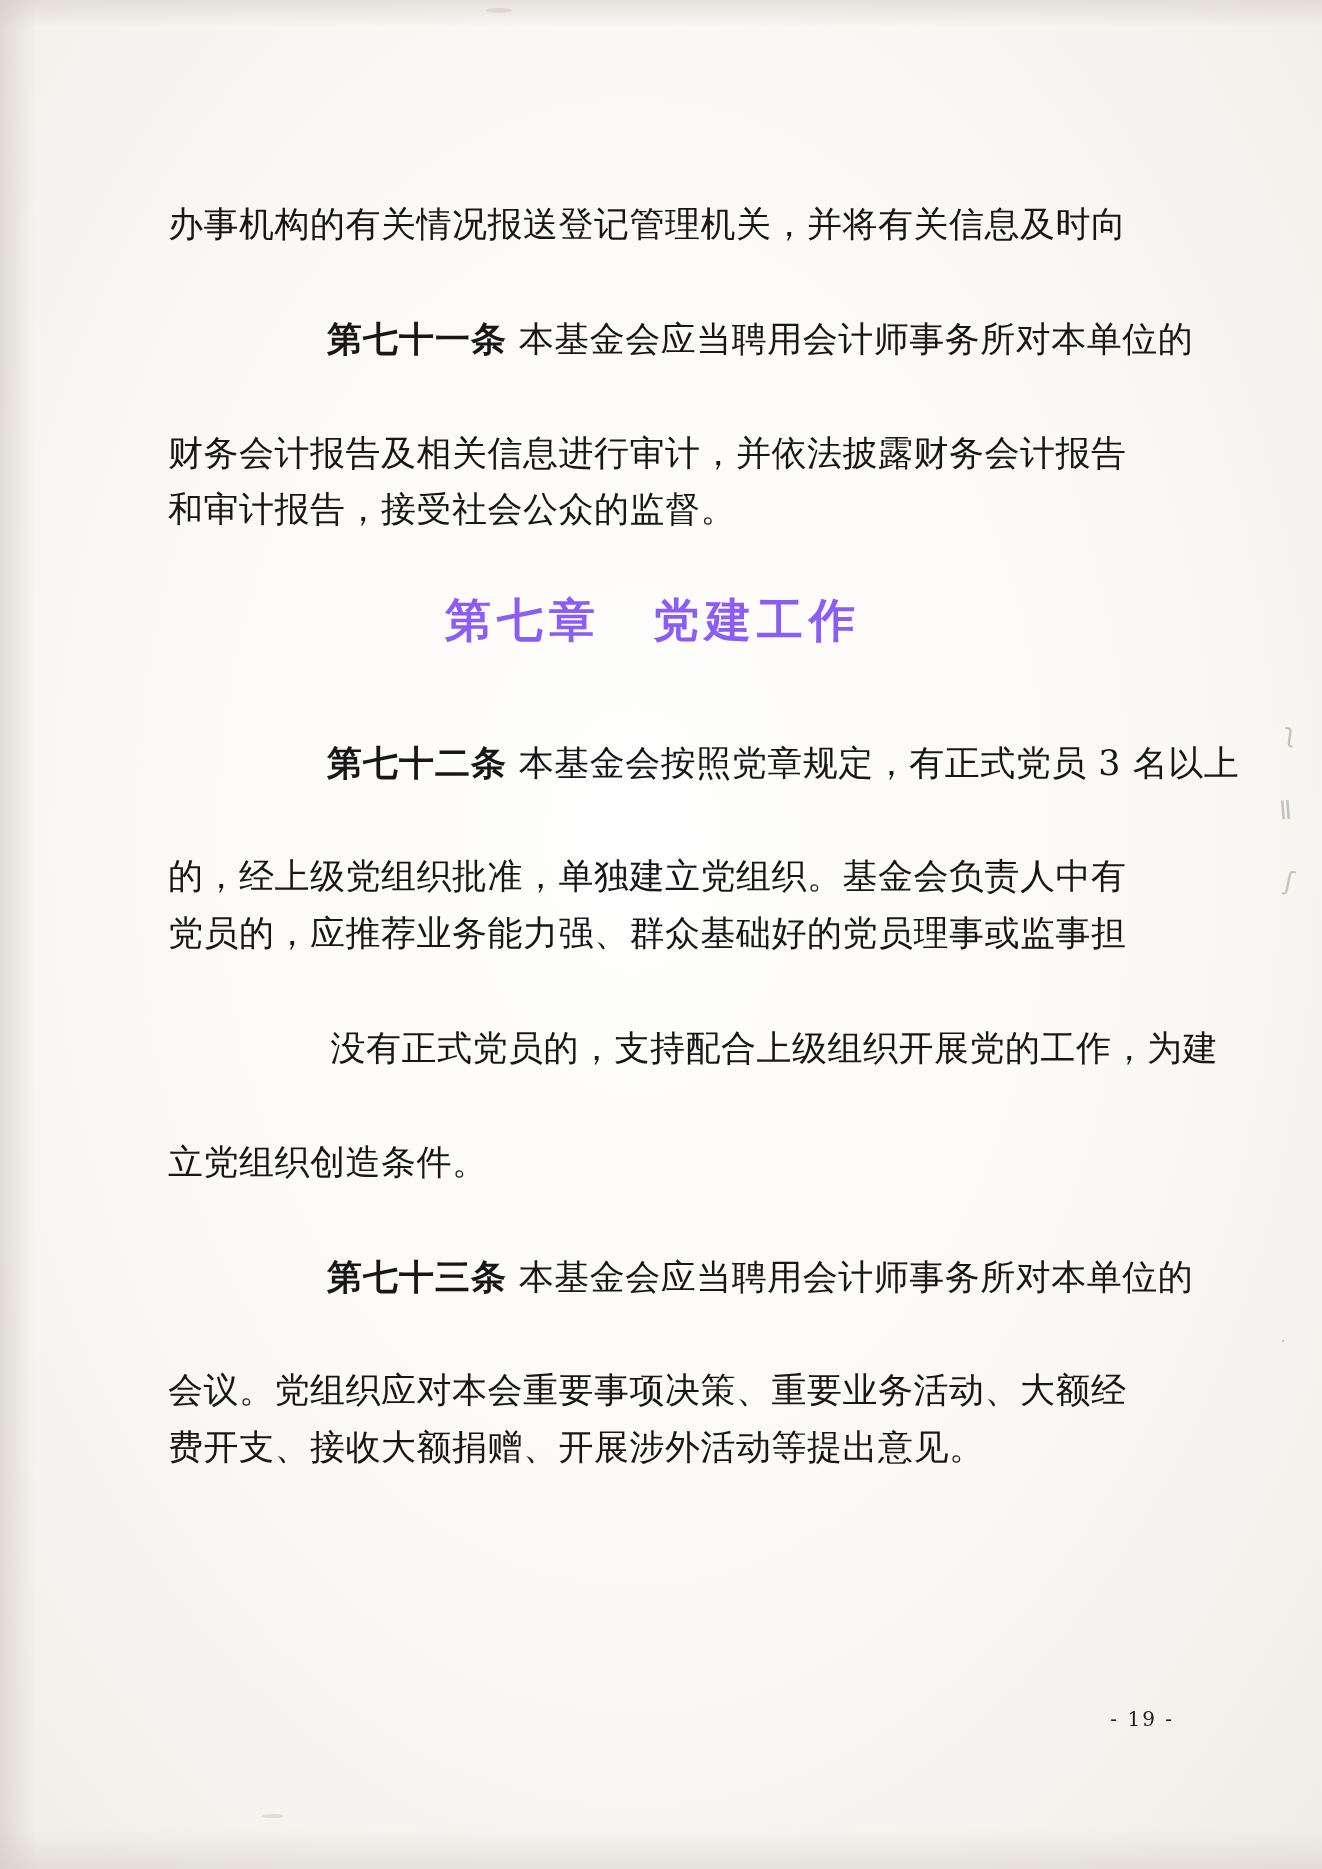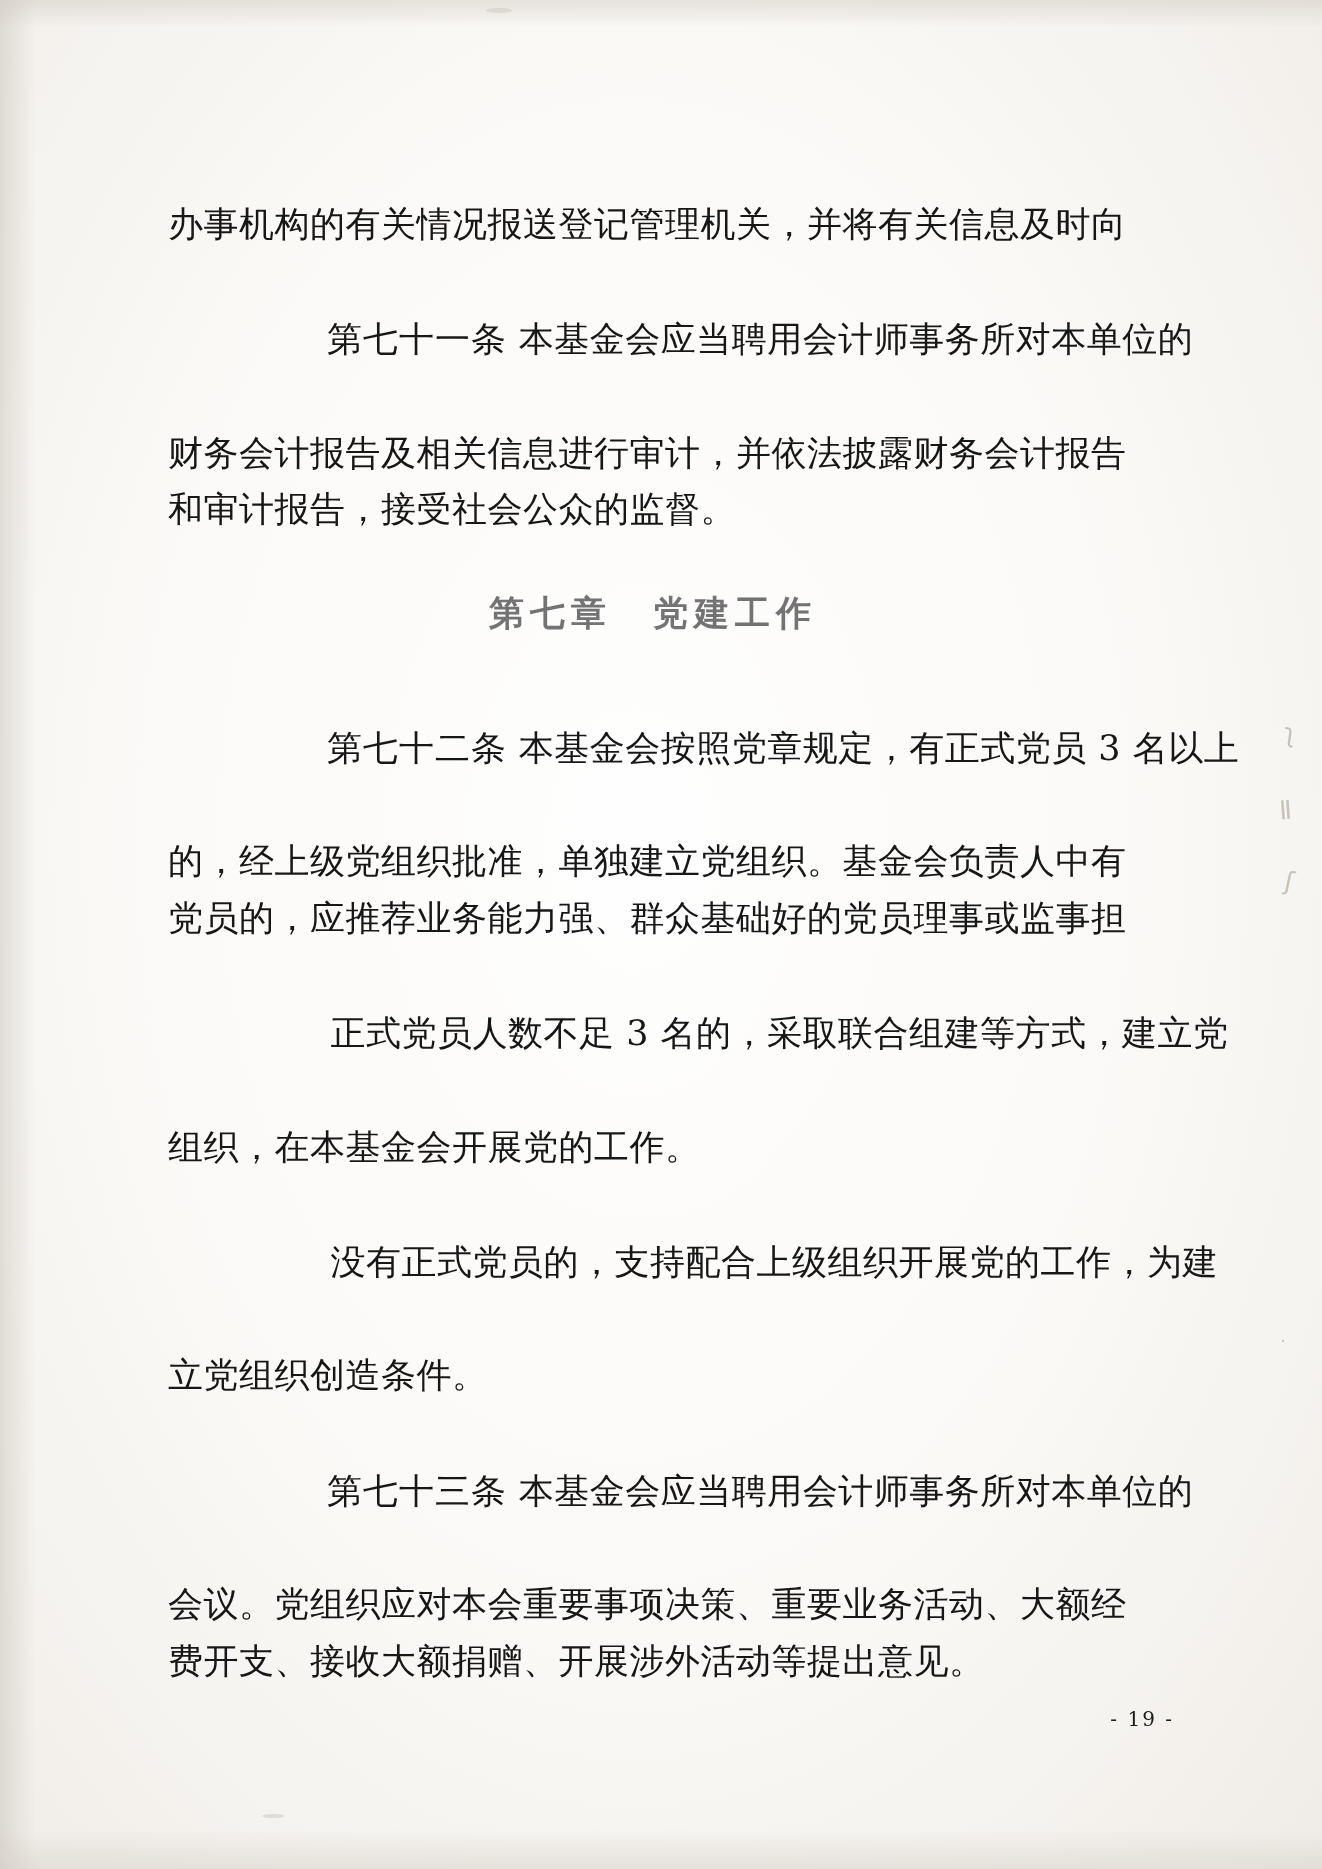--- a/index.html
+++ b/index.html
@@ -46,29 +46,29 @@
     letter-spacing: 0.5px;
     white-space: pre;
     font-family: "DejaVu Serif", serif;
   }
 
   .para {
     margin-bottom: 2px;
   }
 
   .article-label {
-    font-weight: normal;
+    font-weight: bold;
     letter-spacing: 1px;
   }
 
   .chapter-heading {
     text-align: center;
-    font-size: 35px;
+    font-size: 46px;
     font-weight: bold;
-    color: #737373;
+    color: #8b5cf6;
     letter-spacing: 6px;
     margin: 52px 0 26px 0;
     font-family: "DejaVu Sans", sans-serif;
   }
 
   .page-number {
     position: absolute;
     right: 148px;
     bottom: 138px;
     font-size: 20px;
@@ -147,26 +147,20 @@
     <div class="chapter-heading">第七章　党建工作</div>
 
     <div class="para">
       <div class="body-line">
         <span style="display:inline-block;width:66px;"></span><span class="article-label">第七十二条</span><span> 本基金会按照党章规定，有正式党员 3 名以上</span>
       </div>
       <div class="body-line">的，经上级党组织批准，单独建立党组织。基金会负责人中有</div>
       <div class="body-line">党员的，应推荐业务能力强、群众基础好的党员理事或监事担</div>
     </div>
 
-    <div class="para">
-      <div class="body-line">
-        <span style="display:inline-block;width:34px;"></span><span>　正式党员人数不足 3 名的，采取联合组建等方式，建立党</span>
-      </div>
-      <div class="body-line">组织，在本基金会开展党的工作。</div>
-    </div>
 
     <div class="para">
       <div class="body-line">
         <span style="display:inline-block;width:34px;"></span><span>　没有正式党员的，支持配合上级组织开展党的工作，为建</span>
       </div>
       <div class="body-line">立党组织创造条件。</div>
     </div>
 
     <div class="para">
       <div class="body-line">

